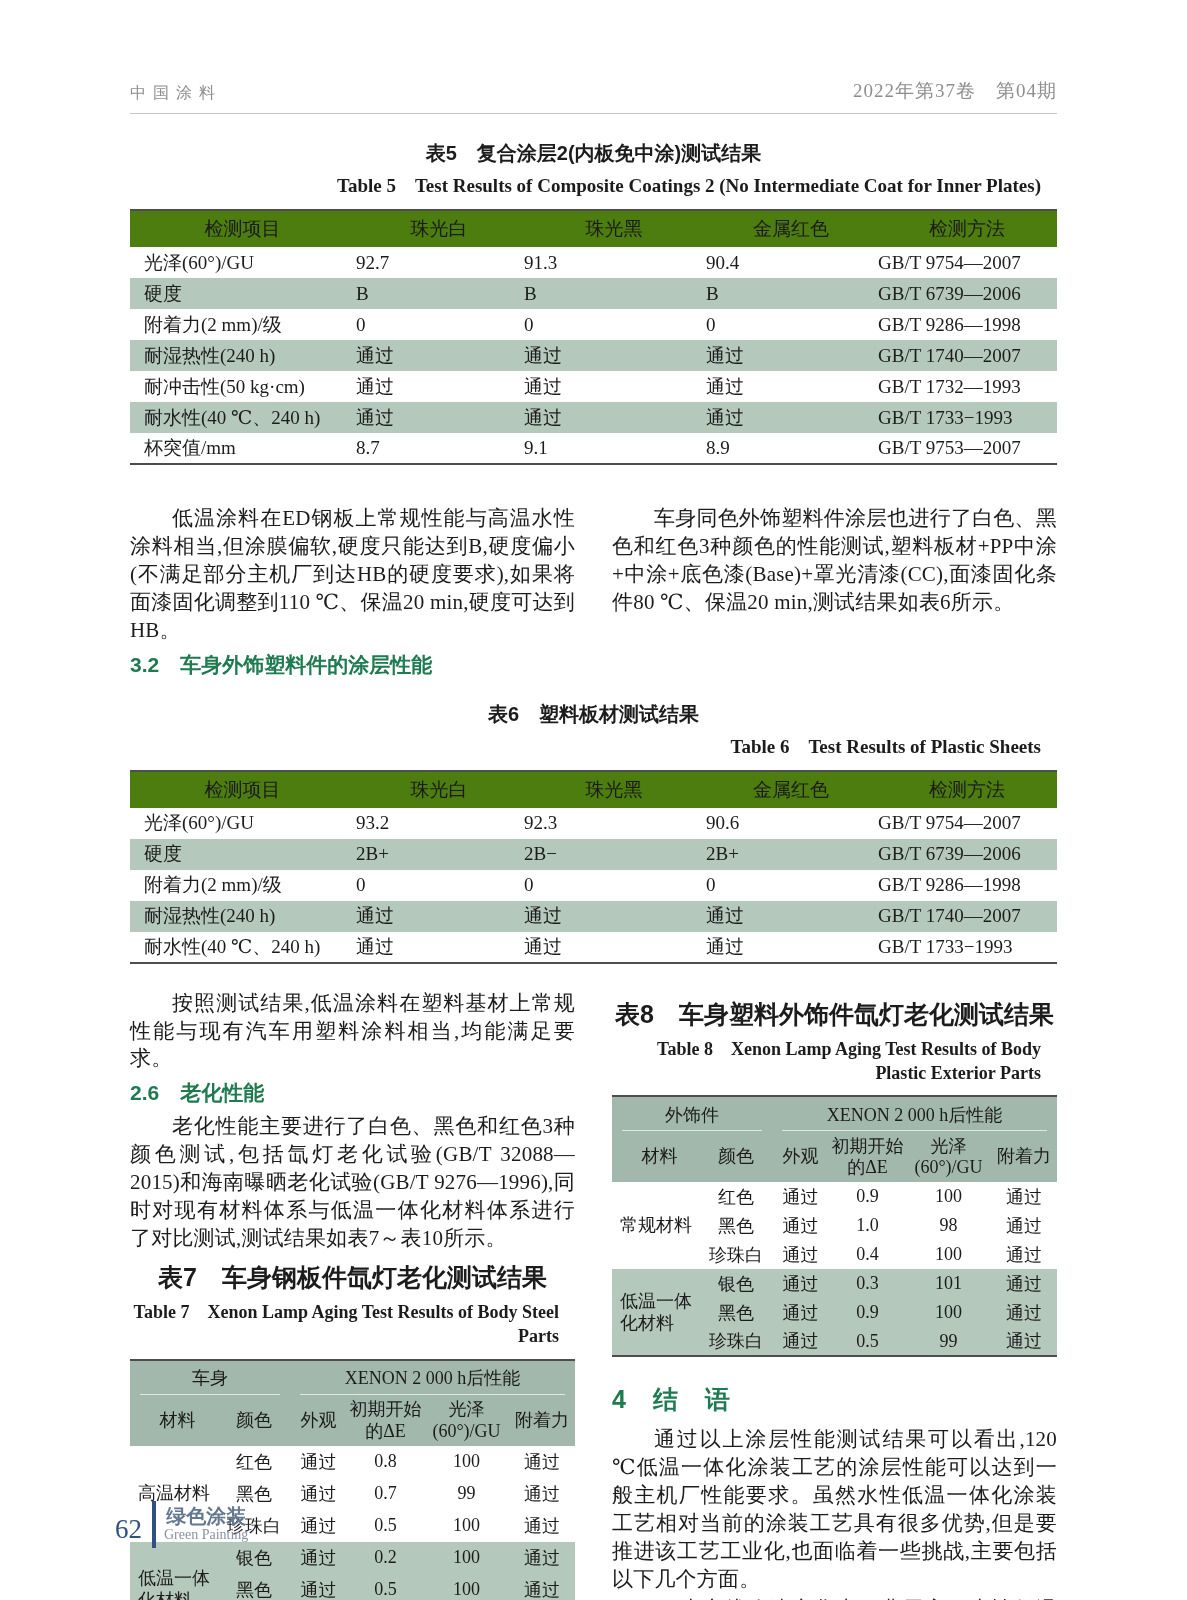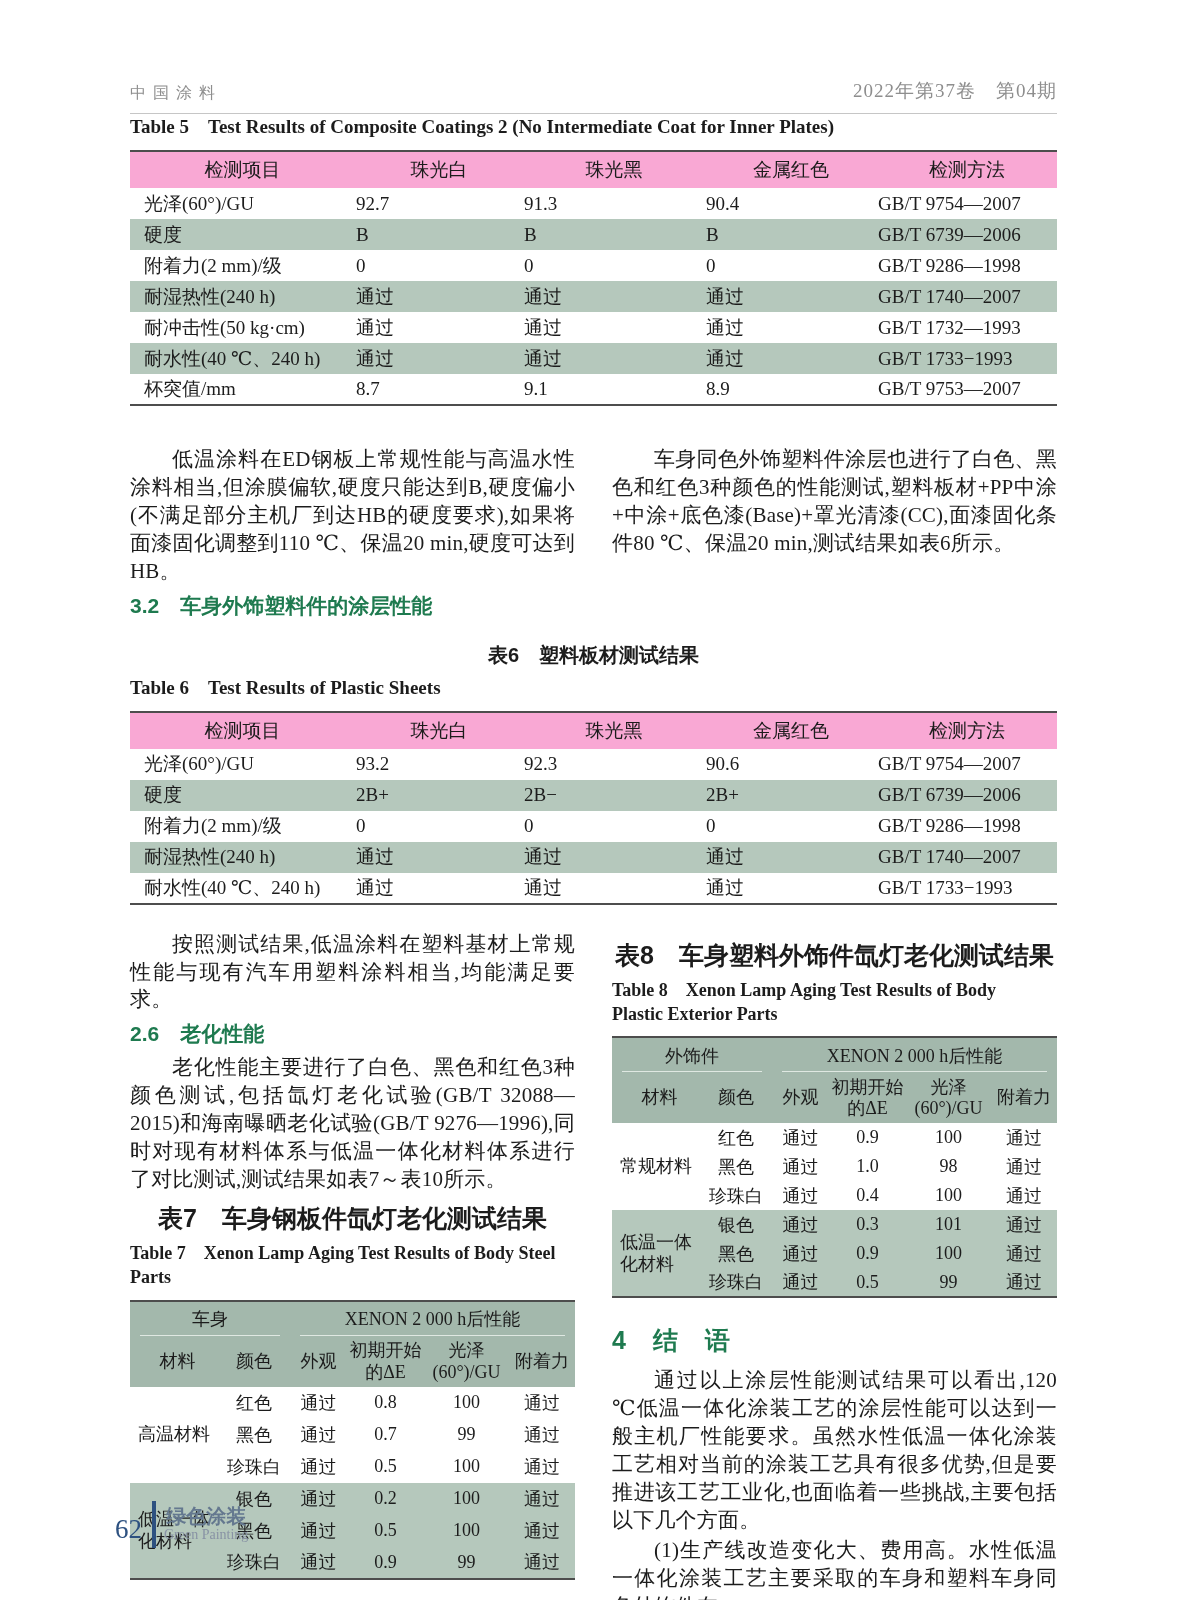--- a/index.html
+++ b/index.html
@@ -13,28 +13,28 @@
 
   
   .page-header { display:flex; justify-content:space-between; align-items:flex-end;
     margin-top:78px; padding-bottom:9px; border-bottom:1px solid #c6c6c6; }
   .journal-name { font-size:16px; color:#8e8e8e; letter-spacing:7px; }
   .issue-info  { font-size:19px; color:#8e8e8e; letter-spacing:1px; }
 
   
   .tbl-title-zh { text-align:center; font-family:"Liberation Sans","DejaVu Sans",sans-serif;
     font-weight:bold; font-size:20px; margin:26px 0 6px 0; }
-  .tbl-title-en { text-align:left; font-weight:bold; font-size:19px; margin:0 7px 10px 0; }
+  .tbl-title-en { text-align:right; font-weight:bold; font-size:19px; margin:0 16px 10px 0; }
   .col .tbl-title-zh { font-size:25px; margin-top:8px; }
   .col .tbl-title-en { font-size:18px; line-height:1.35; }
 
   
   table { border-collapse:collapse; table-layout:fixed; }
   .wide-table { width:927px; font-size:19px; border-top:2px solid #4d4d4d; border-bottom:2px solid #4d4d4d; }
-  .wide-table th { background:#f9a8d4; font-weight:normal; height:37px; text-align:center; }
+  .wide-table th { background:#4d7c0f; font-weight:normal; height:37px; text-align:center; }
   .wide-table td { height:31px; text-align:left; }
   .wide-table td:first-child { text-align:left; padding-left:14px; }
   .wide-table tbody tr:nth-child(even) { background:#b5c8bc; }
   .wide-table col.c1{width:225px} .wide-table col.c2{width:168px}
   .wide-table col.c3{width:182px} .wide-table col.c4{width:172px}
   .wide-table col.c5{width:180px}
 
   
   .twocol { display:flex; gap:37px; align-items:flex-start; }
   .col { width:445px; }
@@ -75,20 +75,21 @@
 </head>
 <body>
 
 <div class="content">
 
   <div class="page-header">
     <span class="journal-name">中国涂料</span>
     <span class="issue-info">2022年第37卷　第04期</span>
   </div>
 
+  <div class="tbl-title-zh">表5　复合涂层2(内板免中涂)测试结果</div>
   <div class="tbl-title-en">Table 5　Test Results of Composite Coatings 2 (No Intermediate Coat for Inner Plates)</div>
 
   <table class="wide-table">
     <colgroup>
         <col class="c1">
         <col class="c2">
         <col class="c3">
         <col class="c4">
         <col class="c5">
       </colgroup>

